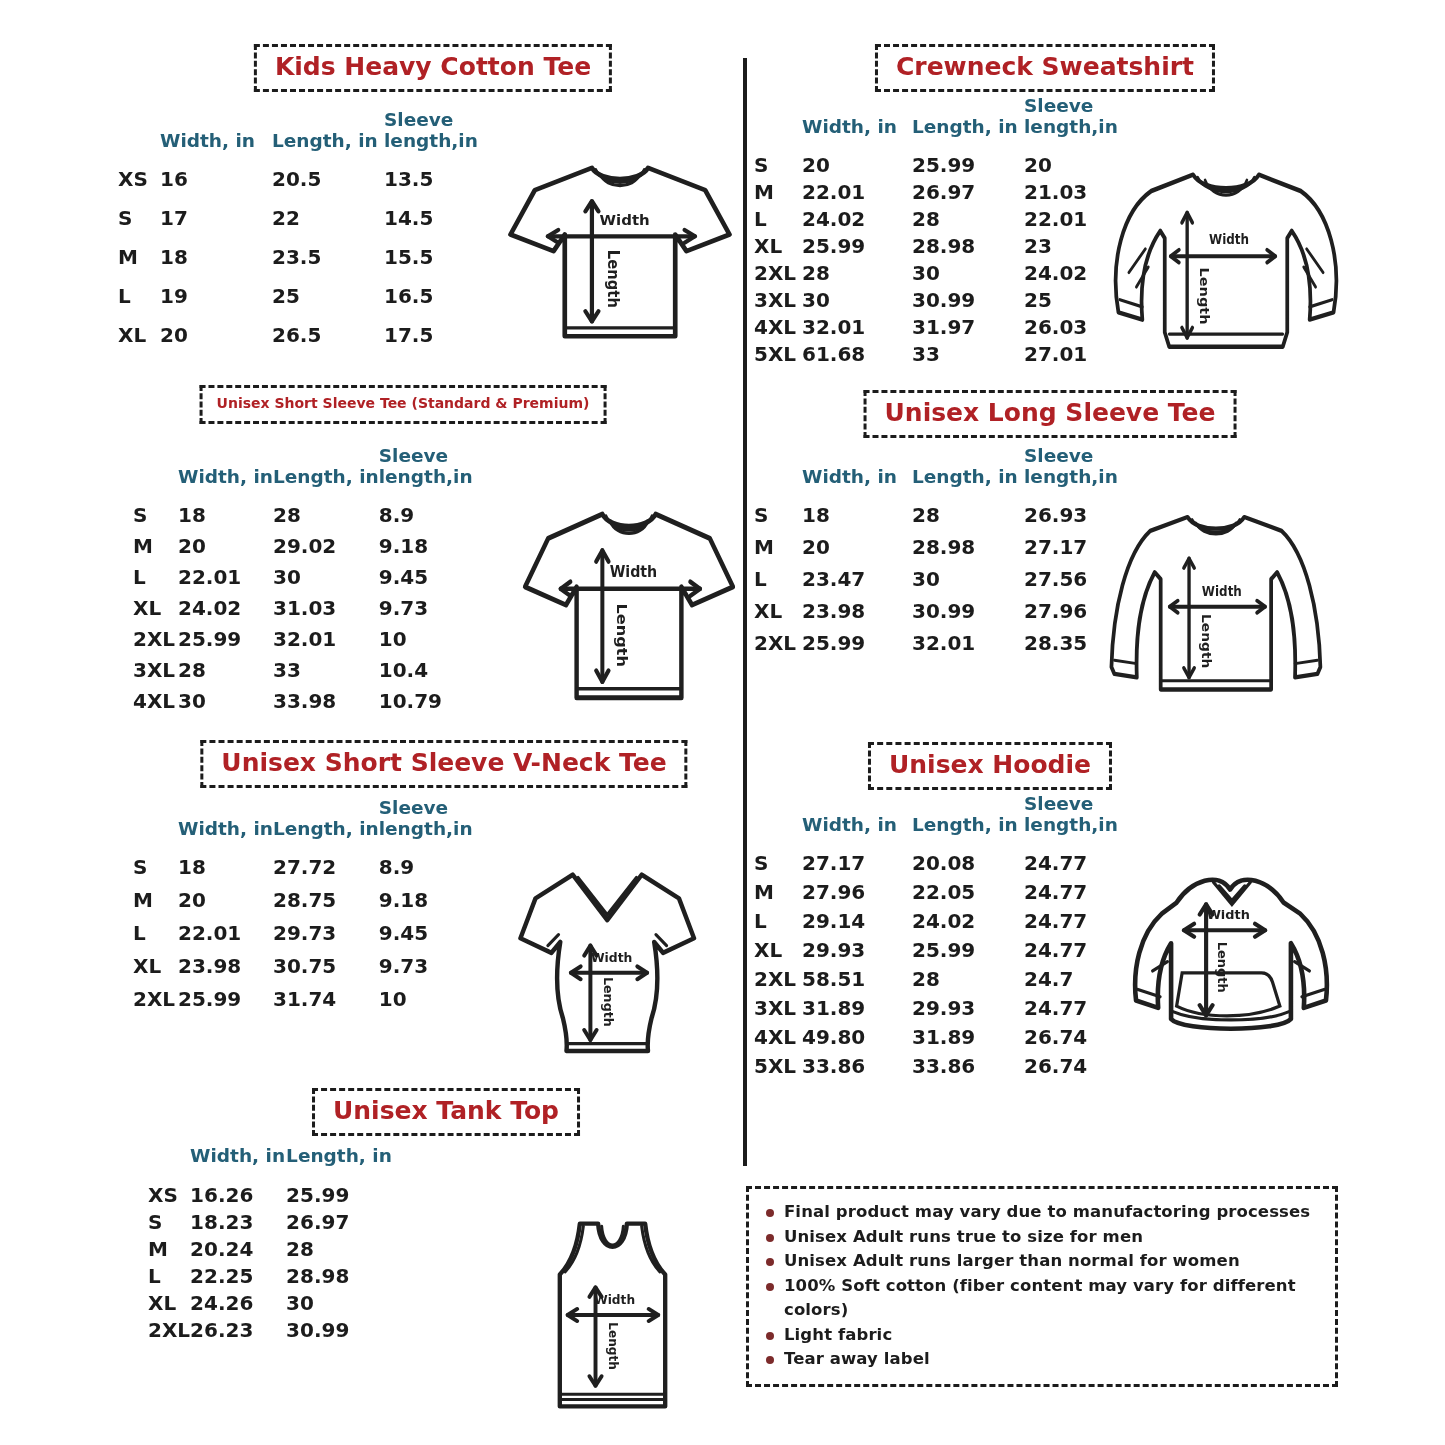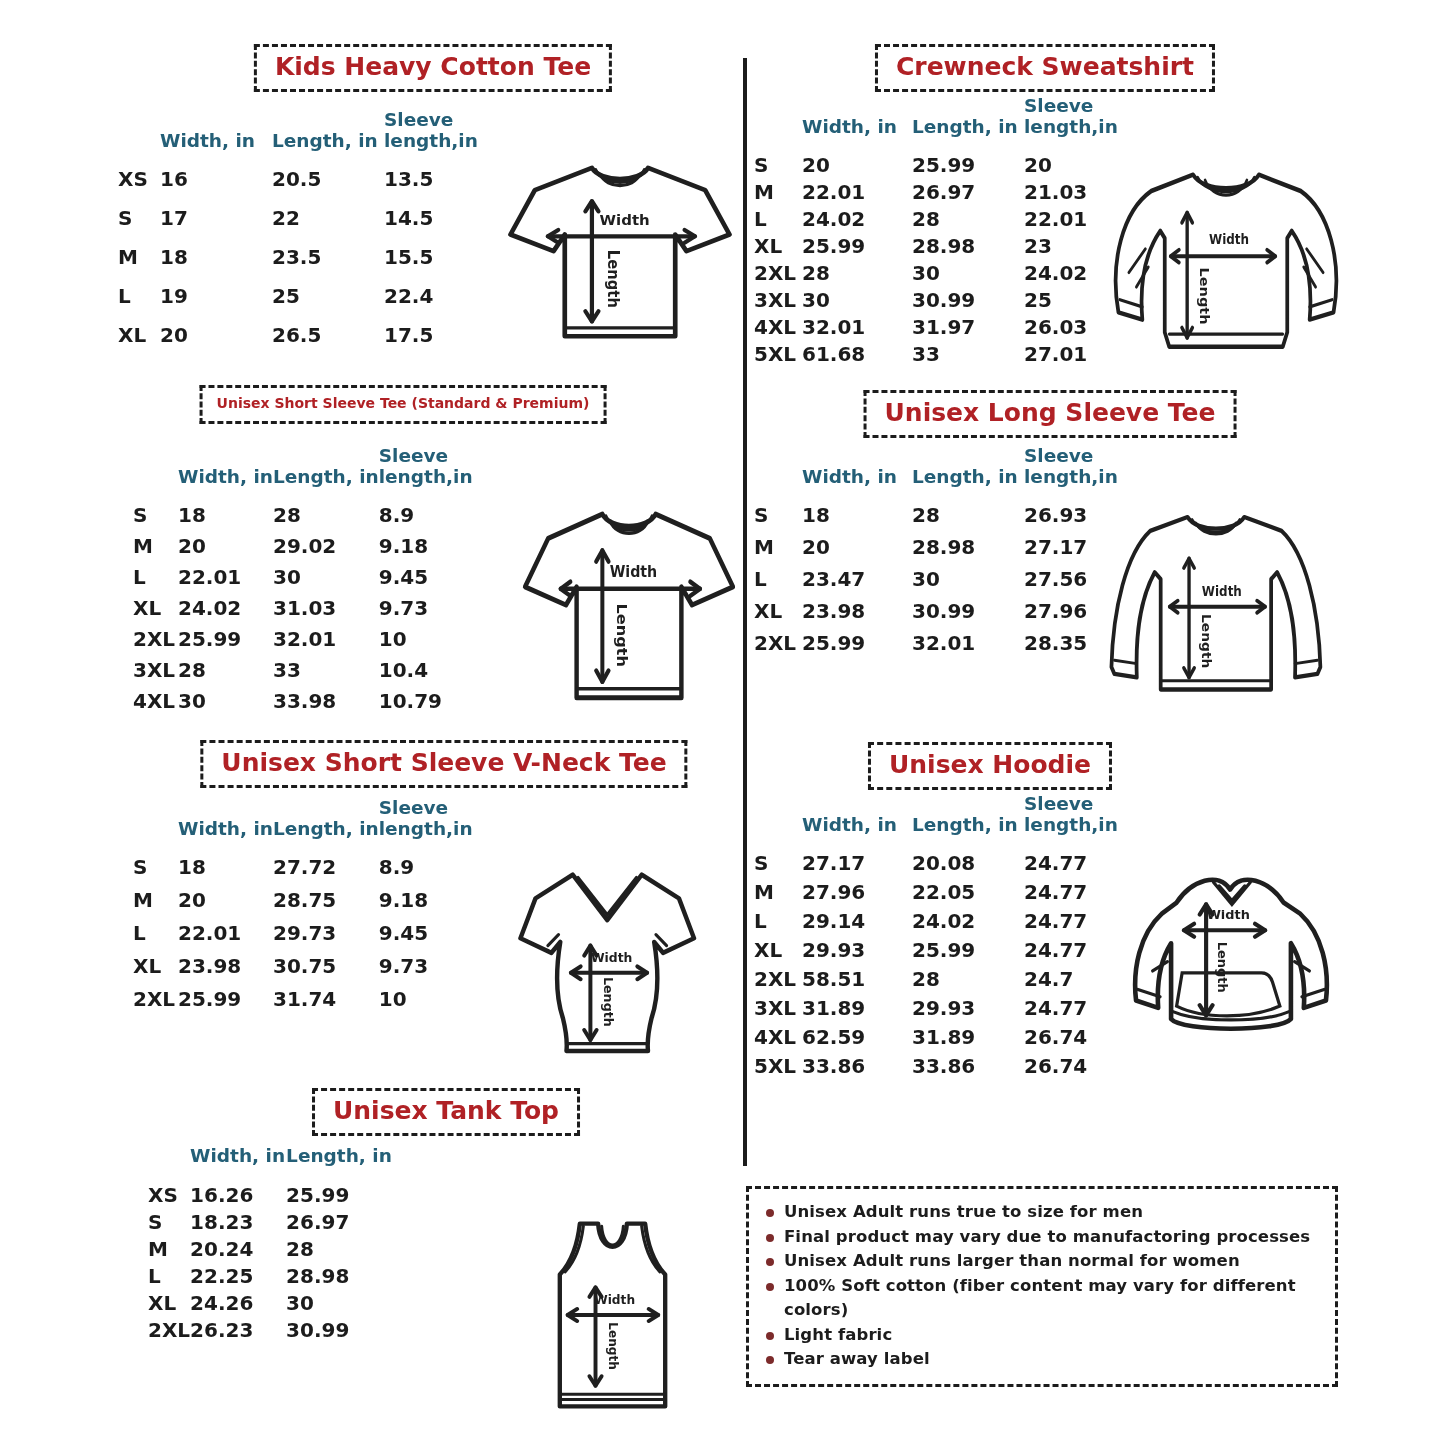--- a/index.html
+++ b/index.html
@@ -96,21 +96,21 @@
         <tr>
           <th>M</th>
           <td>18</td>
           <td>23.5</td>
           <td>15.5</td>
         </tr>
         <tr>
           <th>L</th>
           <td>19</td>
           <td>25</td>
-          <td>22.4</td>
+          <td>16.5</td>
         </tr>
         <tr>
           <th>XL</th>
           <td>20</td>
           <td>26.5</td>
           <td>17.5</td>
         </tr>
       </tbody>
     </table>
   <svg class="garment" style="left:503px;top:155px" width="234" height="196" viewBox="0 0 250 212" preserveAspectRatio="none">
@@ -585,21 +585,21 @@
           <td>24.7</td>
         </tr>
         <tr>
           <th>3XL</th>
           <td>31.89</td>
           <td>29.93</td>
           <td>24.77</td>
         </tr>
         <tr>
           <th>4XL</th>
-          <td>62.59</td>
+          <td>49.80</td>
           <td>31.89</td>
           <td>26.74</td>
         </tr>
         <tr>
           <th>5XL</th>
           <td>33.86</td>
           <td>33.86</td>
           <td>26.74</td>
         </tr>
       </tbody>
@@ -625,22 +625,22 @@
       <path class="g-arrow" d="M64,76 L152,76"></path>
       <path class="g-arrow" d="M75,69 L64,76 L75,83"></path>
       <path class="g-arrow" d="M141,69 L152,76 L141,83"></path>
     </g>
     <text class="g-text sm" x="112" y="64" text-anchor="middle">Width</text>
     <text class="g-text sm" x="101" y="116" text-anchor="middle" transform="rotate(90 101 116)">Length</text>
   </svg>
 
   <div class="notes">
     <ul>
+        <li>Final product may vary due to manufactoring processes</li>
         <li>Unisex Adult runs true to size for men</li>
-        <li>Final product may vary due to manufactoring processes</li>
         <li>Unisex Adult runs larger than normal for women</li>
         <li>100% Soft cotton (fiber content may vary for different colors)</li>
         <li>Light fabric</li>
         <li>Tear away label</li>
       </ul>
   </div>
 
 </div>
 
 </body></html>

